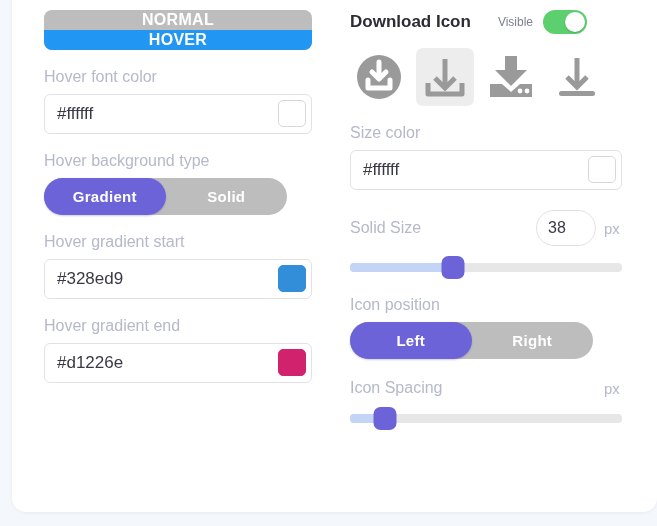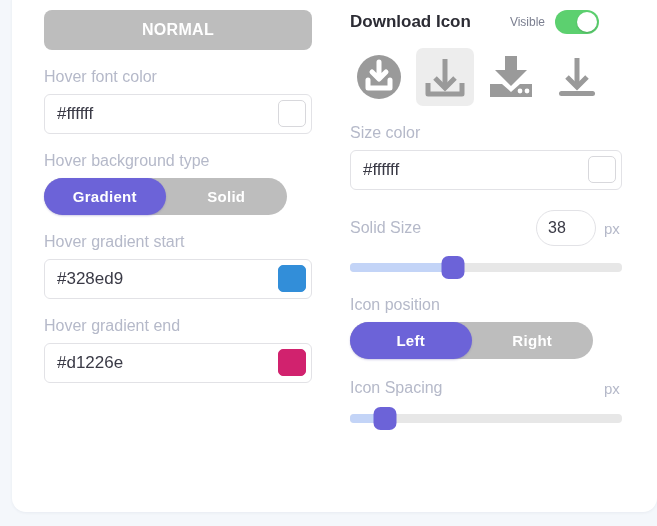--- a/index.html
+++ b/index.html
@@ -128,21 +128,21 @@
   }
 
   
   .head-row {
     display: flex;
     align-items: center;
   }
   .visible-label {
     color: #7b7f90;
     font-size: 12px;
-    margin-left: 39px;
+    margin-left: 27px;
     margin-right: 10px;
   }
   .switch {
     width: 44px;
     height: 24px;
     border-radius: 12px;
     background: #5cd06f;
     position: relative;
     cursor: pointer;
   }
@@ -244,20 +244,21 @@
 </head>
 <body>
 
 <div class="page">
   <div class="card">
 
     <div class="col-left">
 
       <div class="seg seg-tabs">
         <div class="seg-item">NORMAL</div>
+        <div class="seg-item active-blue">HOVER</div>
       </div>
 
       <div class="field-label">Hover font color</div>
       <div class="color-input">
         <span class="val">#ffffff</span>
         <span class="swatch" style="background:#ffffff"></span>
       </div>
 
       <div class="field-label">Hover background type</div>
       <div class="seg-pill">

